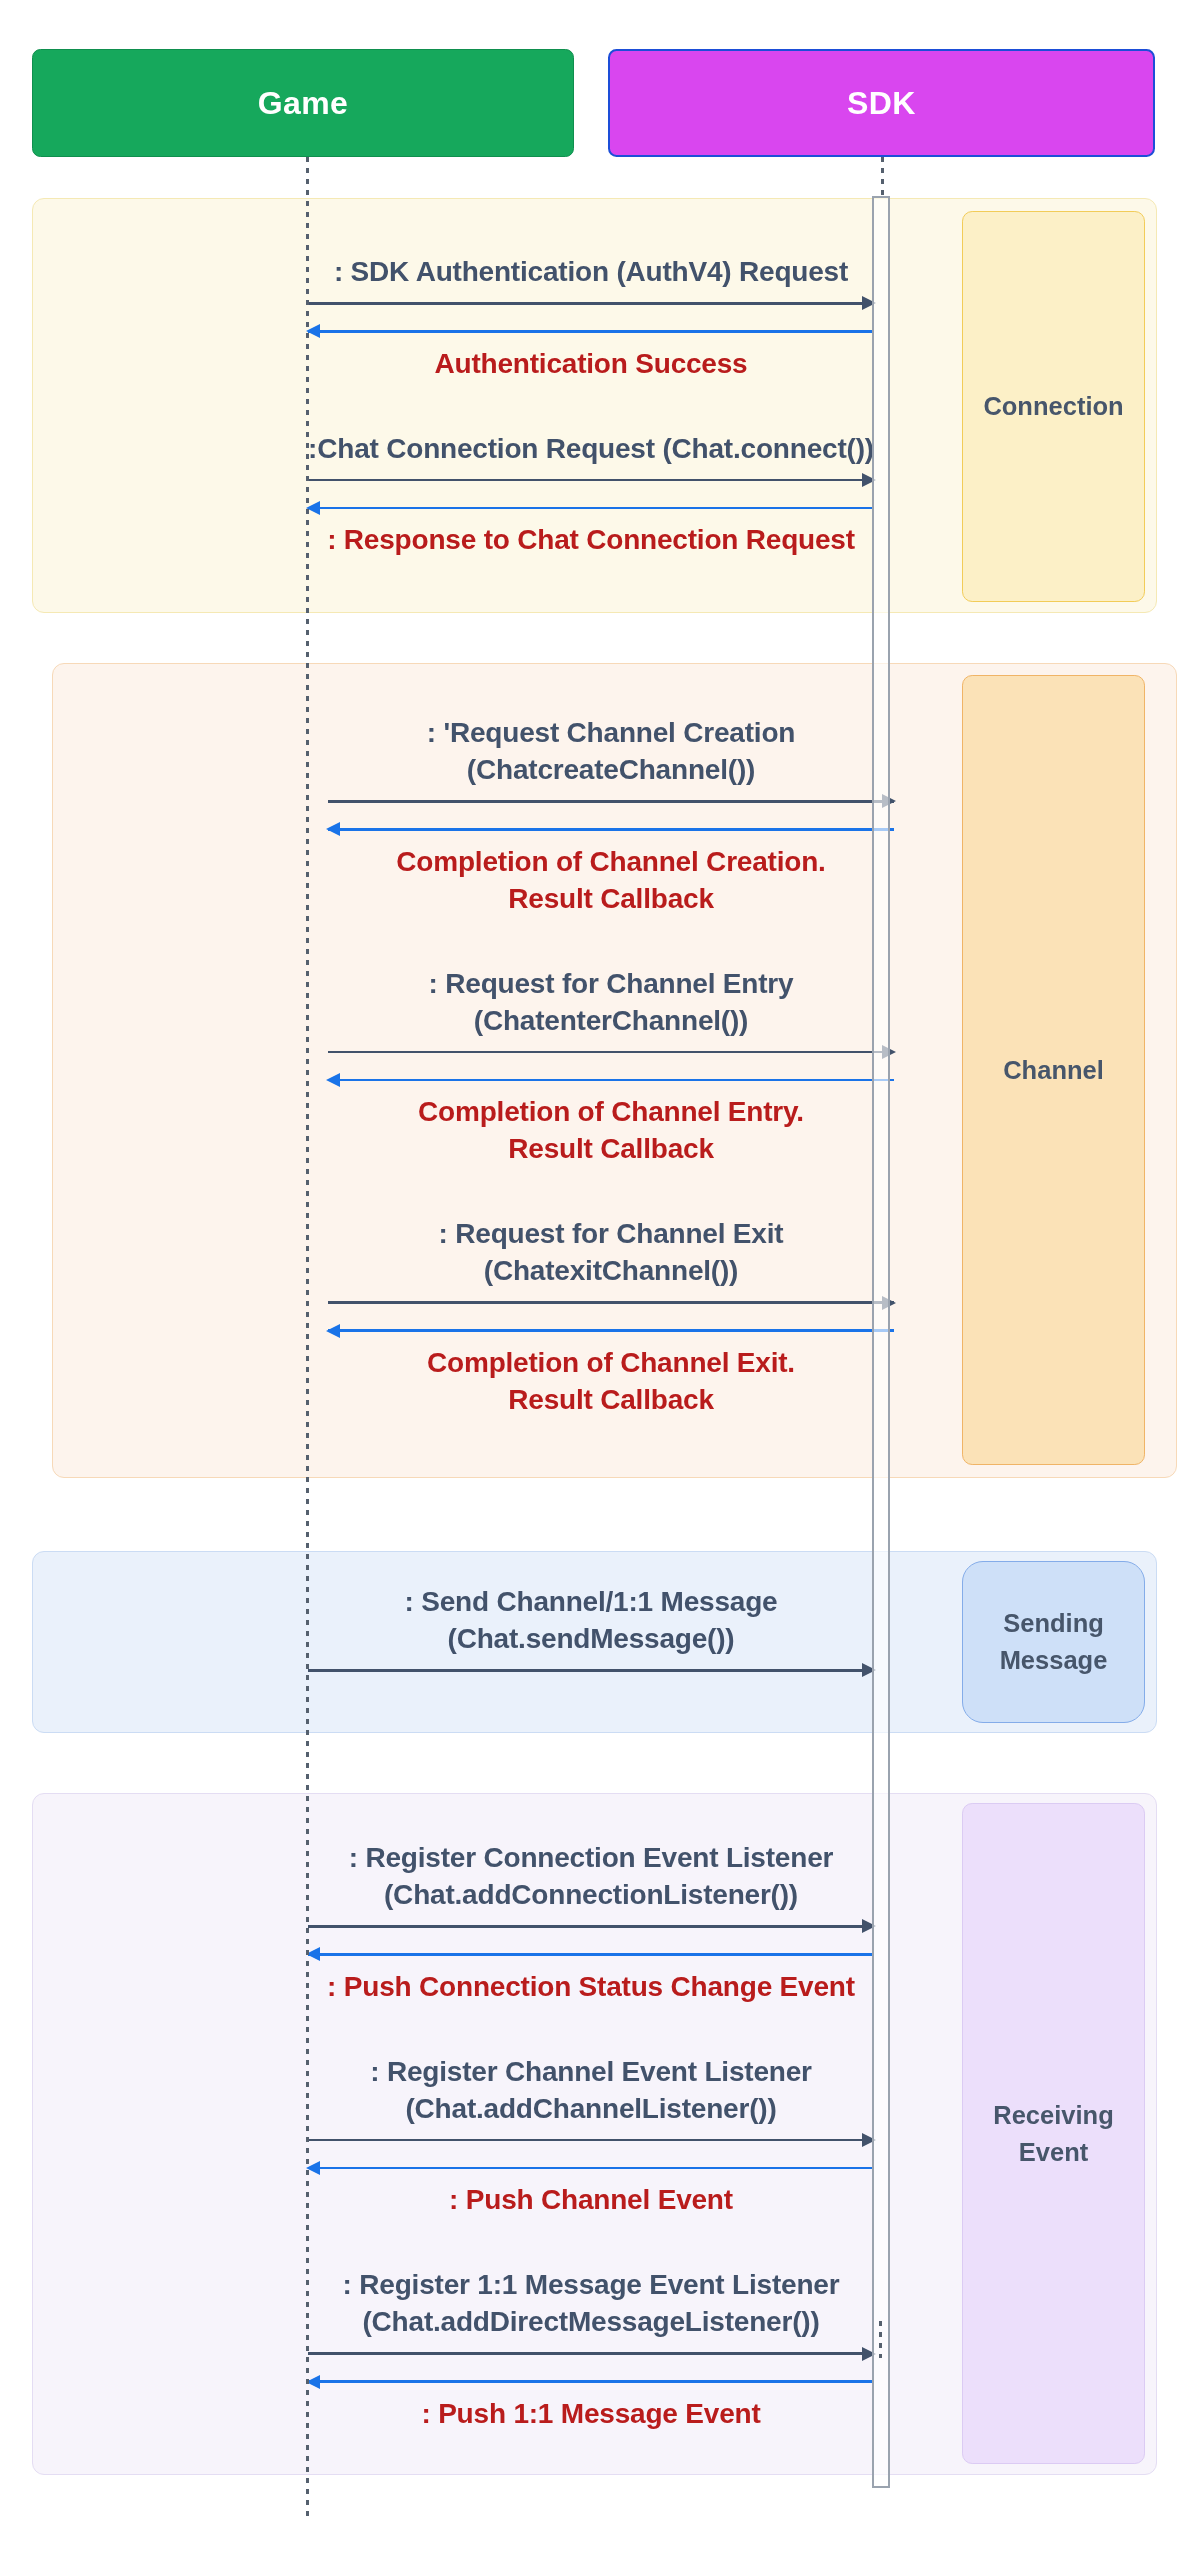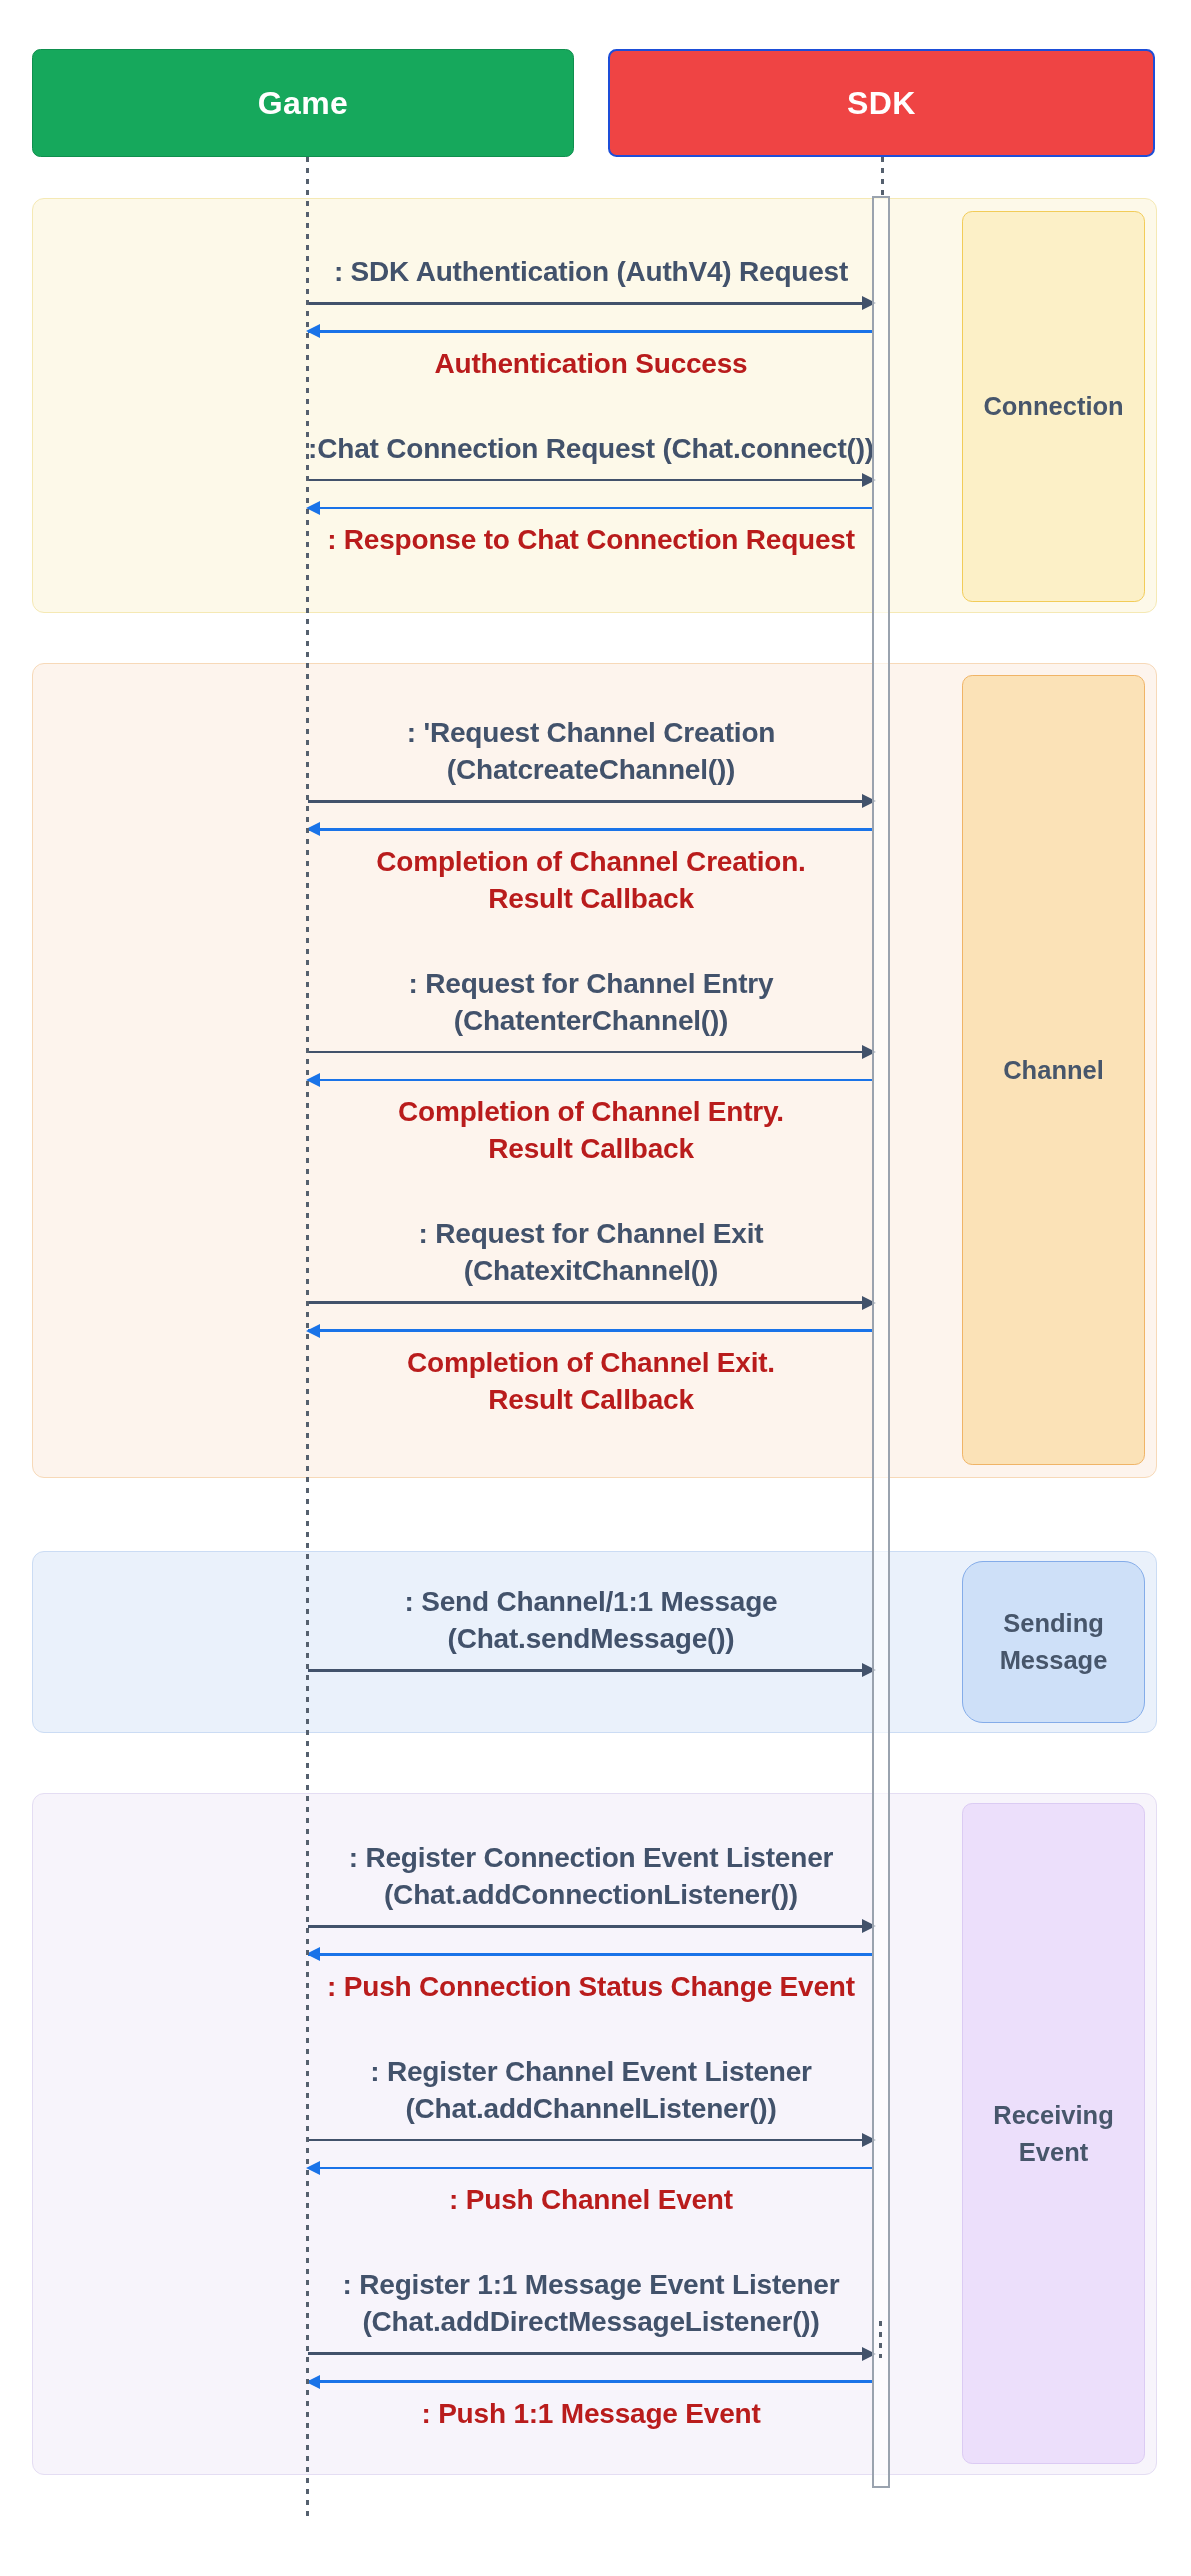--- a/index.html
+++ b/index.html
@@ -8,21 +8,21 @@
     font-family:"Liberation Sans","DejaVu Sans",sans-serif;
   }
   
   .actor{
     position:absolute;top:49px;height:108px;border-radius:8.5px;
     display:flex;align-items:center;justify-content:center;
     color:#ffffff;font-size:32px;font-weight:700;letter-spacing:0.4px;
     box-sizing:border-box;
   }
   .actor-game{left:32px;width:542px;background:#16A85C;border:1.7px solid #0F8F4E;}
-  .actor-sdk{left:608px;width:547px;background:#ef4444;border:2.6px solid #1D4ED8;}
+  .actor-sdk{left:608px;width:547px;background:#d946ef;border:2.6px solid #1D4ED8;}
   
   .vdash{
     position:absolute;width:2.6px;z-index:3;
     background:repeating-linear-gradient(to bottom,#55606E 0 5.1px,transparent 5.1px 11px);
   }
   .lifeline-game{left:306px;top:157px;height:2365px;}
   .lifeline-sdk-stub{left:881px;top:157px;height:39px;}
   .activation-bar{
     position:absolute;left:872px;top:196px;width:18px;height:2292px;z-index:3;
     background:rgba(255,255,255,.62);border:2.1px solid #9AA3AF;box-sizing:border-box;
@@ -37,21 +37,21 @@
     border:1.7px solid var(--pb);background:var(--pg);box-sizing:border-box;
   }
   .slabel{
     position:absolute;left:962px;width:183px;border-radius:10.2px;z-index:2;
     border:1.7px solid var(--lb);background:var(--lg);box-sizing:border-box;
     display:flex;align-items:center;justify-content:center;text-align:center;
     color:#47566B;font-size:25.5px;font-weight:700;line-height:37px;padding:0 22px;
   }
   .sec-connection{top:198px;height:415px;}
   .lab-connection{top:211px;height:391px;}
-  .sec-channel{top:663px;height:815px;}
+  .sec-channel{top:663px;height:815px;margin-left:20px;}
   .lab-channel{top:675px;height:790px;}
   .sec-sending{top:1551px;height:182px;}
   .lab-sending{top:1561px;height:162px;border-radius:21px;}
   .sec-receiving{top:1793px;height:682px;}
   .lab-receiving{top:1803px;height:661px;}
   
   .msgs{
     position:absolute;left:275px;top:0;width:566px;z-index:4;
     display:flex;flex-direction:column;
   }

